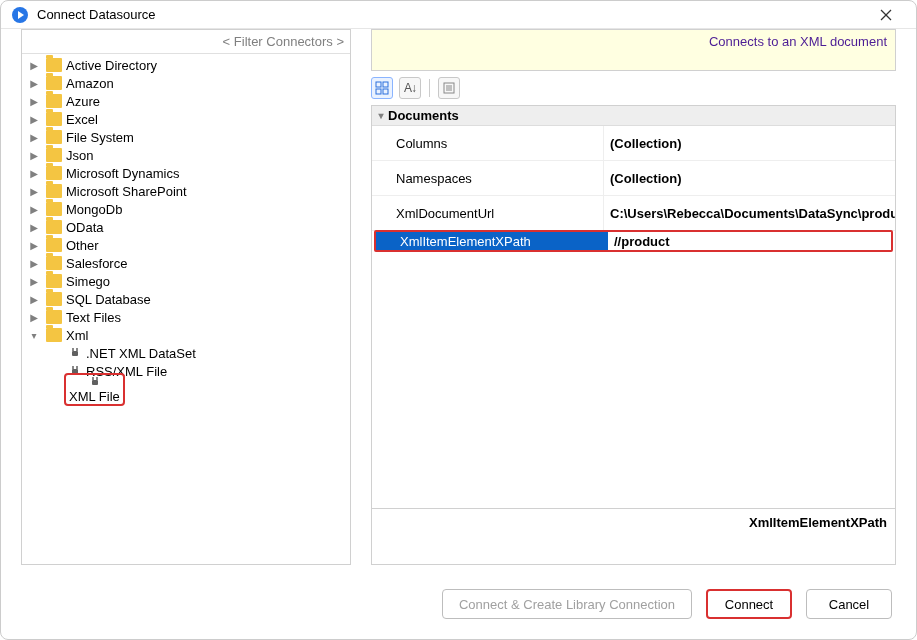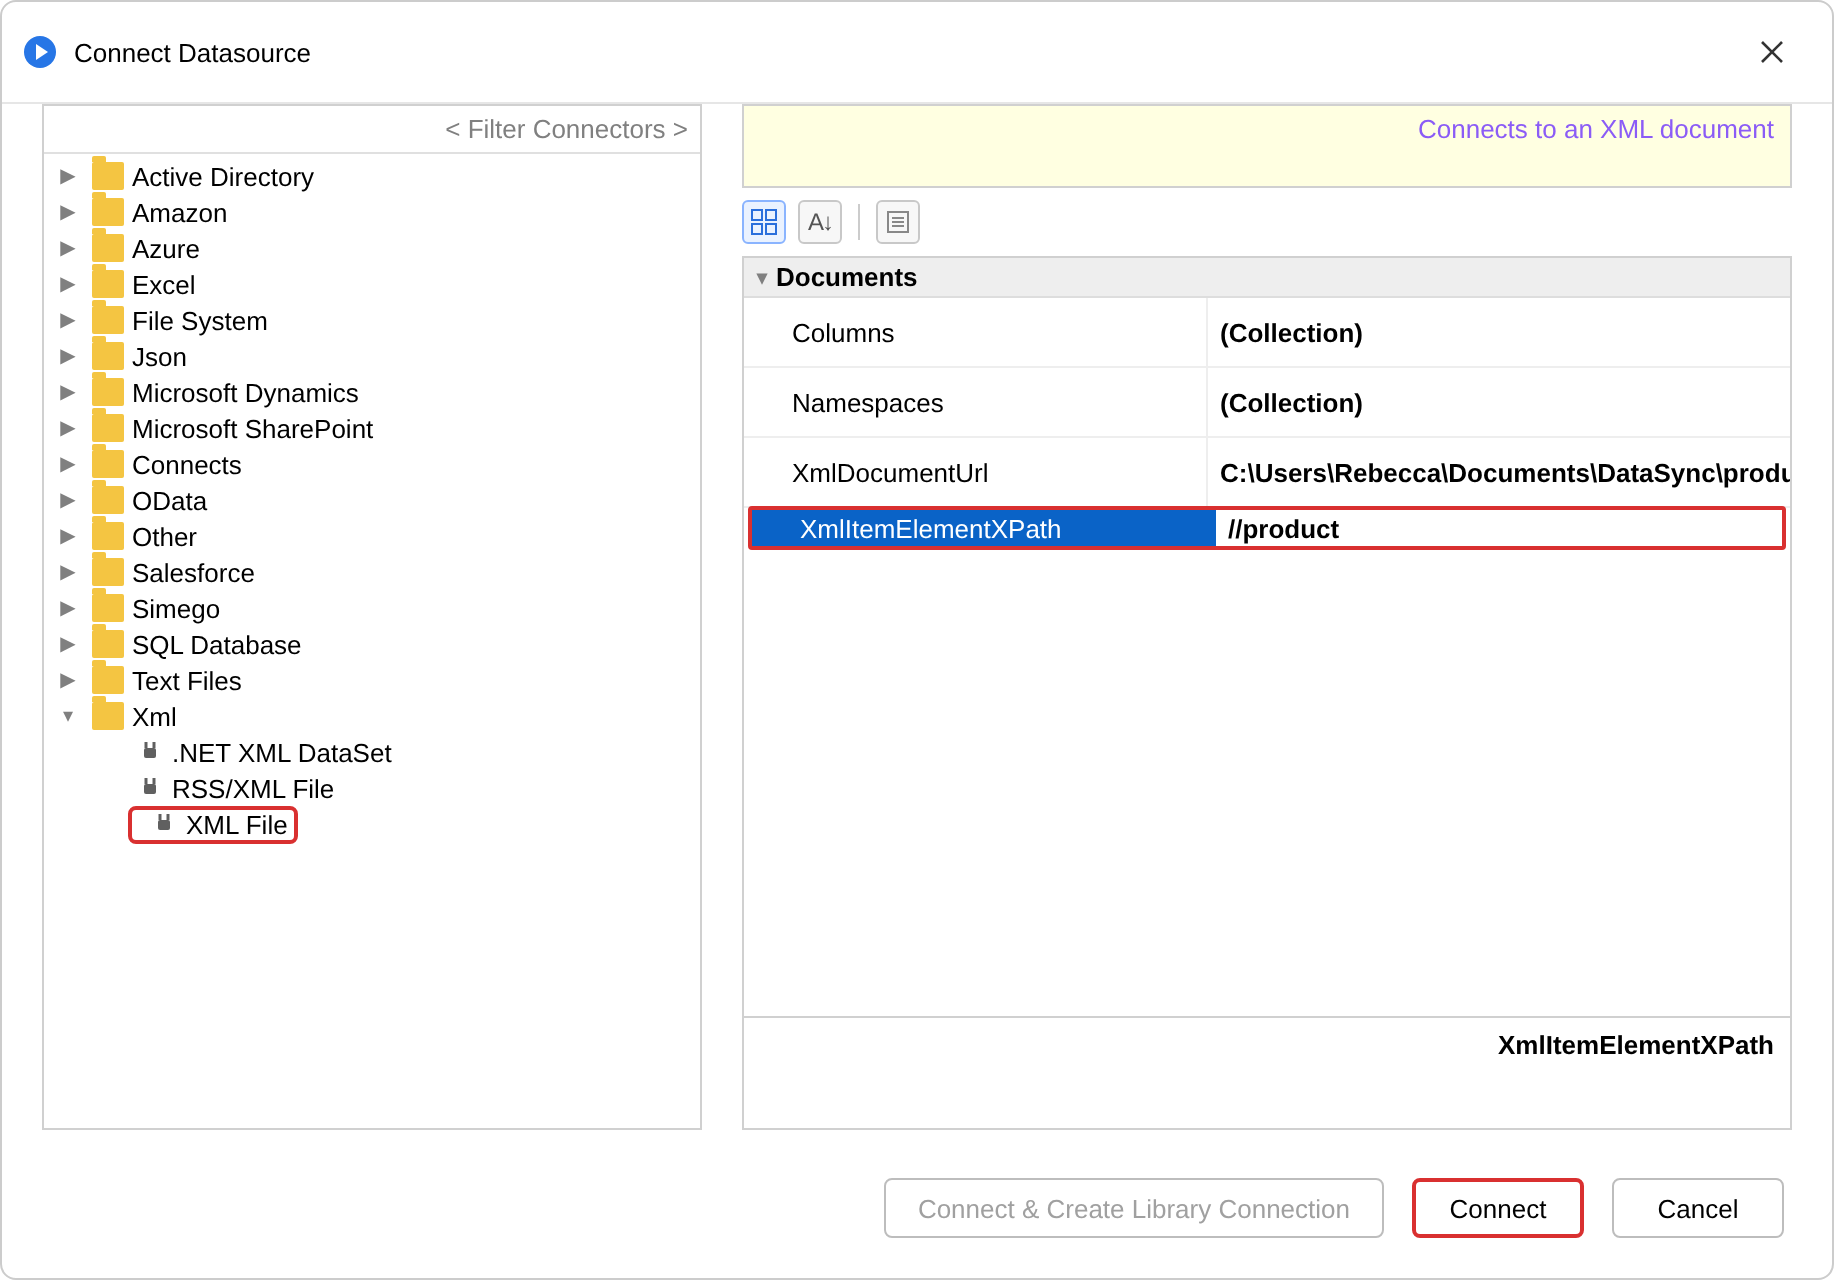--- a/index.html
+++ b/index.html
@@ -15,21 +15,21 @@
     height: 640px;
     border: 1px solid #ccc;
     border-radius: 8px;
     display: flex;
     flex-direction: column;
     overflow: hidden;
   }
   .titlebar {
     display: flex;
     align-items: center;
-    height: 51px;
+    height: 28px;
     padding: 0 10px;
     border-bottom: 1px solid #e6e6e6;
   }
   .titlebar .app-icon {
     width: 18px; height: 18px;
     margin-right: 8px;
     display:flex; align-items:center; justify-content:center;
   }
   .titlebar .title { flex:1; font-size:13px; }
   .titlebar .close {
@@ -125,21 +125,21 @@
   }
   .right {
     flex:1;
     display:flex;
     flex-direction:column;
     min-width:0;
   }
   .desc-box {
     border:1px solid #d0d0d0;
     background:#ffffe1;
-    color:#8b5cf6;
+    color:#4c1d95;
     padding: 4px 8px;
     height:42px;
   }
   .toolbar {
     display:flex;
     align-items:center;
     gap:6px;
     padding:6px 0;
   }
   .tb-btn {
@@ -300,21 +300,21 @@
             <span class="tree-label">Microsoft Dynamics</span>
           </div>
         <div class="tree-row">
             <span class="toggle">▶</span>
             <span class="folder-icon"></span>
             <span class="tree-label">Microsoft SharePoint</span>
           </div>
         <div class="tree-row">
             <span class="toggle">▶</span>
             <span class="folder-icon"></span>
-            <span class="tree-label">Connects</span>
+            <span class="tree-label">MongoDb</span>
           </div>
         <div class="tree-row">
             <span class="toggle">▶</span>
             <span class="folder-icon"></span>
             <span class="tree-label">OData</span>
           </div>
         <div class="tree-row">
             <span class="toggle">▶</span>
             <span class="folder-icon"></span>
             <span class="tree-label">Other</span>
@@ -359,21 +359,21 @@
             <span class="plug-icon">
               <svg width="12" height="12" viewBox="0 0 12 12">
                 <rect x="3" y="4" width="6" height="5" rx="1" fill="#606060"></rect>
                 <line x1="4" y1="1" x2="4" y2="4" stroke="#606060" stroke-width="1.5"></line>
                 <line x1="8" y1="1" x2="8" y2="4" stroke="#606060" stroke-width="1.5"></line>
               </svg>
             </span>
             <span class="tree-label">RSS/XML File</span>
           </div>
         <div class="tree-row" style="padding-left:40px">
-            <span class="highlight" style="display:flex;align-items:center;">
+            <span class="highlight" style="display:flex;align-items:center;flex-direction:column;">
               <span class="plug-icon">
                 <svg width="12" height="12" viewBox="0 0 12 12">
                   <rect x="3" y="4" width="6" height="5" rx="1" fill="#606060"></rect>
                   <line x1="4" y1="1" x2="4" y2="4" stroke="#606060" stroke-width="1.5"></line>
                   <line x1="8" y1="1" x2="8" y2="4" stroke="#606060" stroke-width="1.5"></line>
                 </svg>
               </span>
               <span class="tree-label">XML File</span>
             </span>
           </div>

